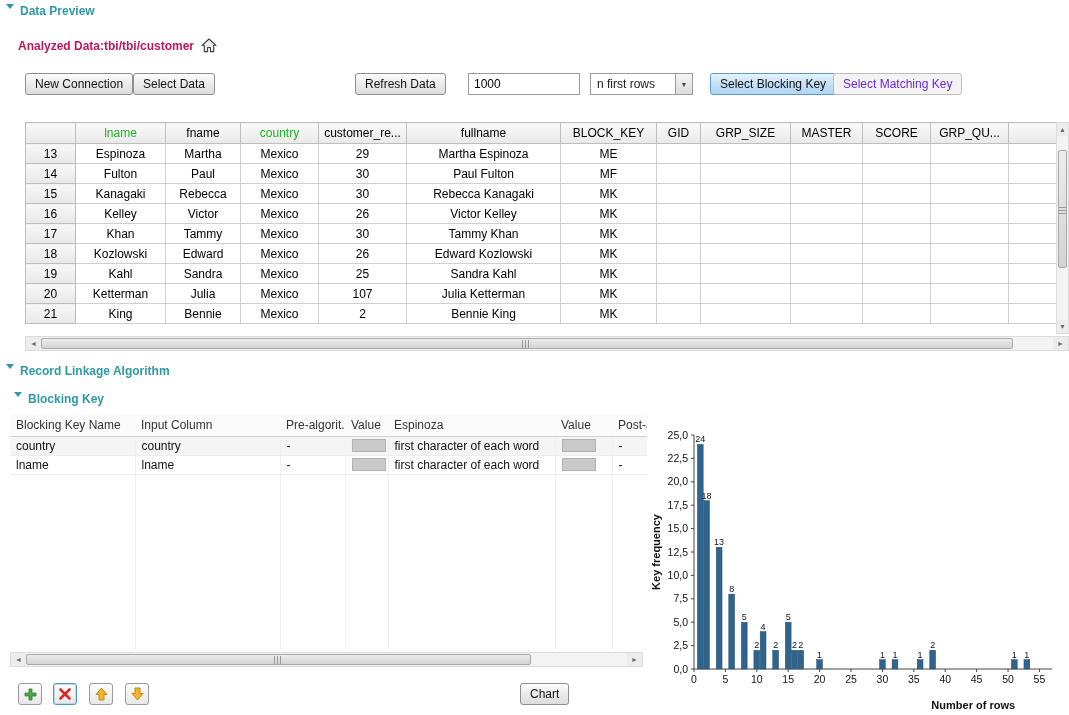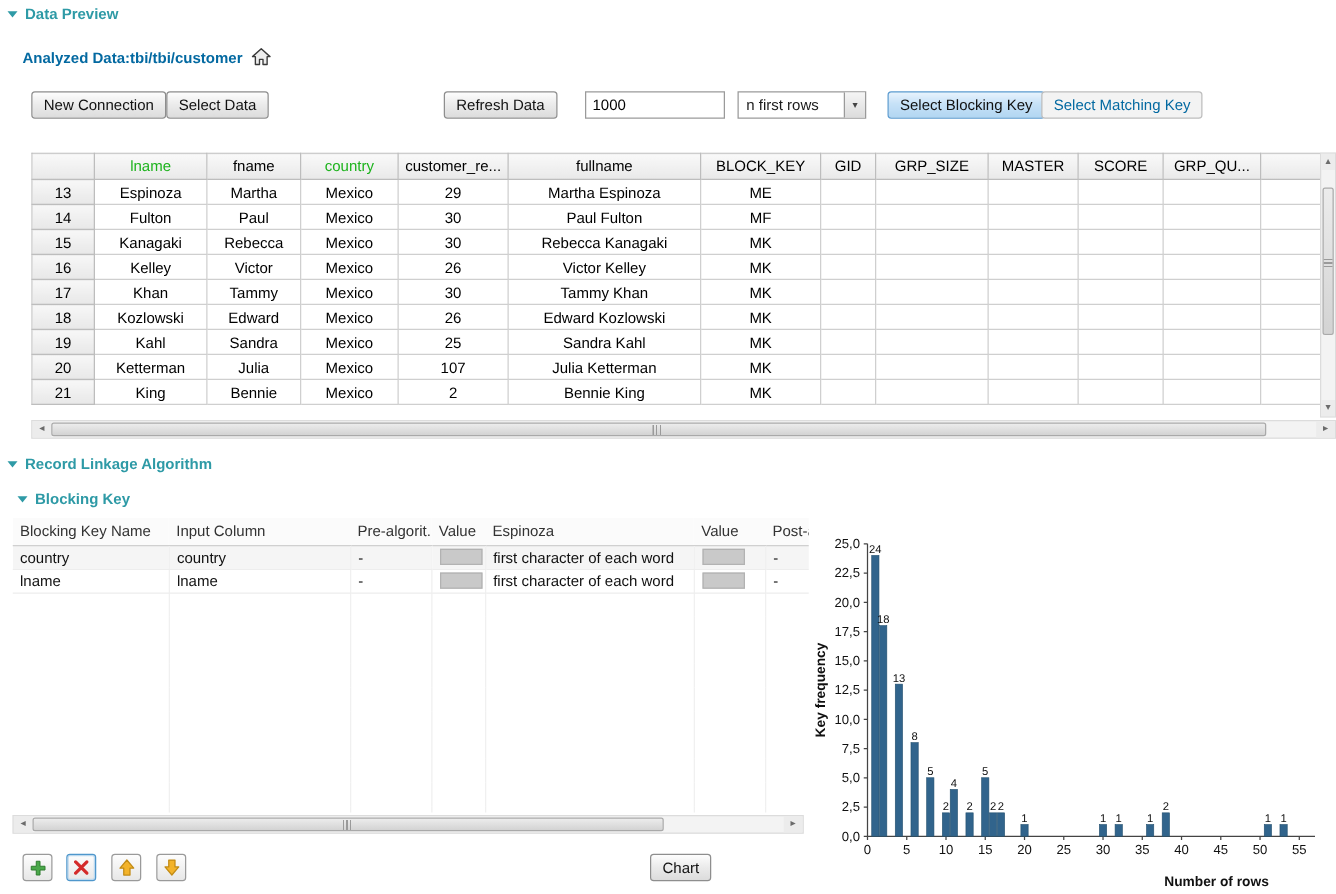--- a/index.html
+++ b/index.html
@@ -1,33 +1,33 @@
 <!DOCTYPE html>
 <html><head>
 <meta charset="utf-8">
 <style>
   * { margin:0; padding:0; box-sizing:border-box; }
   html,body { background:#fff; }
   body { font-family:"Liberation Sans", sans-serif; font-size:12px; color:#1a1a1a; }
   .app { position:relative; width:1069px; height:715px; background:#fff; overflow:hidden; }
 
   
-  .section-header { position:absolute; display:flex; align-items:center; gap:6px;
+  .section-header { position:absolute; display:flex; align-items:flex-start; gap:6px;
     font-weight:bold; font-size:12px; color:#2e9aa6; cursor:default; }
   .tri { width:0; height:0; border-left:4px solid transparent; border-right:4px solid transparent;
     border-top:5px solid #2e9aa6; display:inline-block; }
 
-  .analyzed { position:absolute; font-weight:bold; color:#0369a1; display:flex; align-items:center; gap:7px; }
+  .analyzed { position:absolute; font-weight:bold; color:#be185d; display:flex; align-items:center; gap:7px; }
 
   
   .btn { position:absolute; height:22px; border:1px solid #8e8e8e; border-radius:3px;
     background:linear-gradient(#fdfdfd,#ececec 45%,#dcdcdc);
     font-family:"Liberation Sans",sans-serif; font-size:12px; color:#111; padding:0 9px; cursor:pointer; }
   .btn.toggled { background:linear-gradient(#e8f3fd,#c6e1f7 45%,#b2d6f2); border-color:#5b9bd0; }
-  .btn.disabled { color:#0369a1; border-color:#bdbdbd; background:#f3f3f3; }
+  .btn.disabled { color:#6d28d9; border-color:#bdbdbd; background:#f3f3f3; }
   .label { position:absolute; color:#000;margin-left:33px; }
 
   .limit-input { position:absolute; height:22px; border:1px solid #9a9a9a; padding:0 5px;
     font-family:"Liberation Sans",sans-serif; font-size:12px; background:#fff; }
 
   .dropdown { position:absolute; height:22px; border:1px solid #9a9a9a; background:#fff;
     display:flex; align-items:center; cursor:pointer; }
   .dropdown .dd-text { flex:1; padding:0 6px; }
   .dropdown .dd-btn { width:17px; height:100%; border-left:1px solid #9a9a9a;
     background:linear-gradient(#f5f5f5,#dcdcdc); display:flex; align-items:center; justify-content:center;

